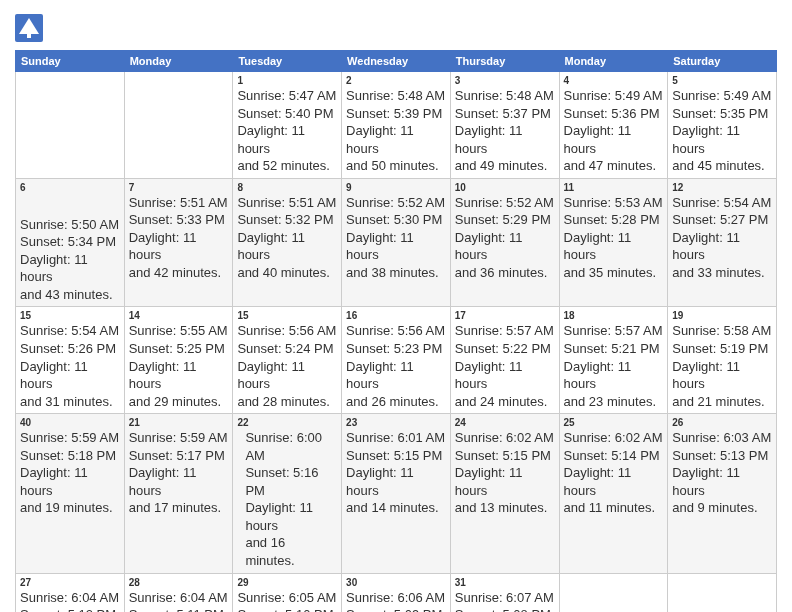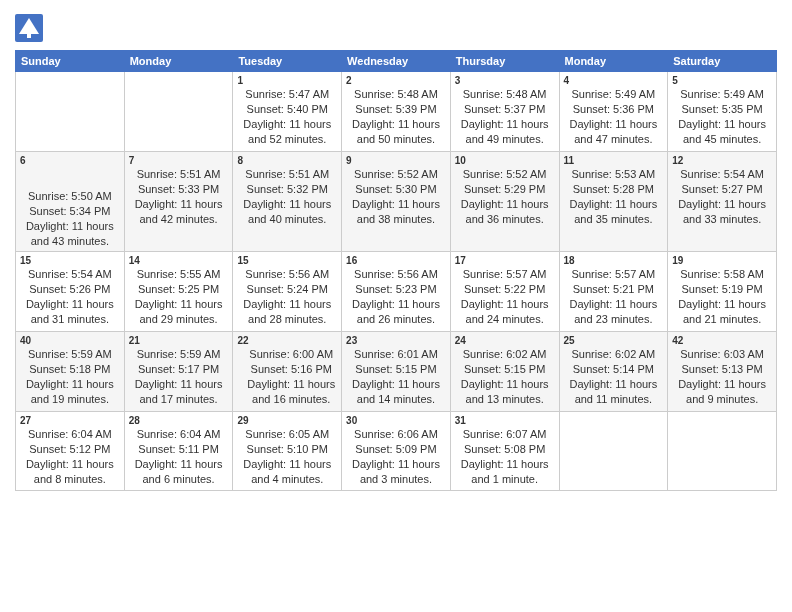--- a/index.html
+++ b/index.html
@@ -86,24 +86,23 @@
       background: #f5f5f5;
     }
     .day-number {
       font-size: 10px;
       font-weight: bold;
       color: #333;
       display: block;
       margin-bottom: 1px;
     }
     .cell-content {
-      font-size: 11px;
+      font-size: 13px;
       line-height: 1.35;
       color: #333;
-      text-align: center;
     }
     .empty-cell {
       background: #fff !important;
     }
     .last-row td {
       height: 70px;
     }
   </style>
 </head>
 <body>
@@ -318,21 +317,21 @@
 and 13 minutes.</div>
           </td>
           <td>
             <span class="day-number">25</span>
             <div class="cell-content" style="white-space: pre-line;">Sunrise: 6:02 AM
 Sunset: 5:14 PM
 Daylight: 11 hours
 and 11 minutes.</div>
           </td>
           <td>
-            <span class="day-number">42</span>
+            <span class="day-number">26</span>
             <div class="cell-content" style="white-space: pre-line;">Sunrise: 6:03 AM
 Sunset: 5:13 PM
 Daylight: 11 hours
 and 9 minutes.</div>
           </td>
         </tr>
         <tr class="last-row">
           <td>
             <span class="day-number">27</span>
             <div class="cell-content" style="white-space: pre-line;">Sunrise: 6:04 AM

